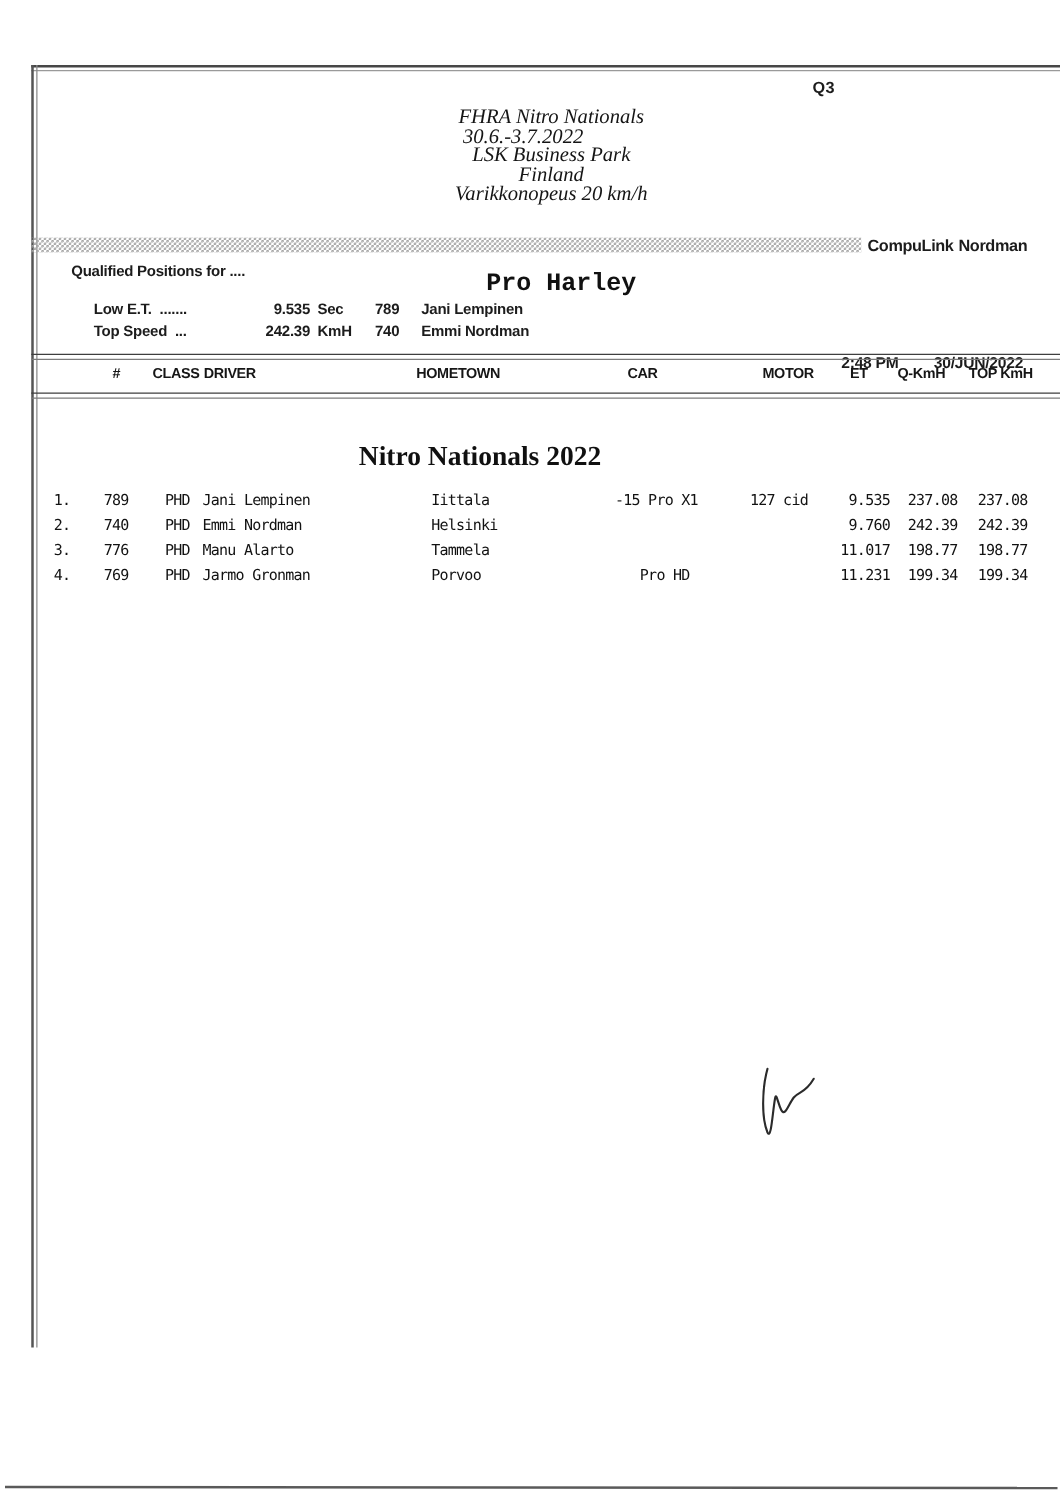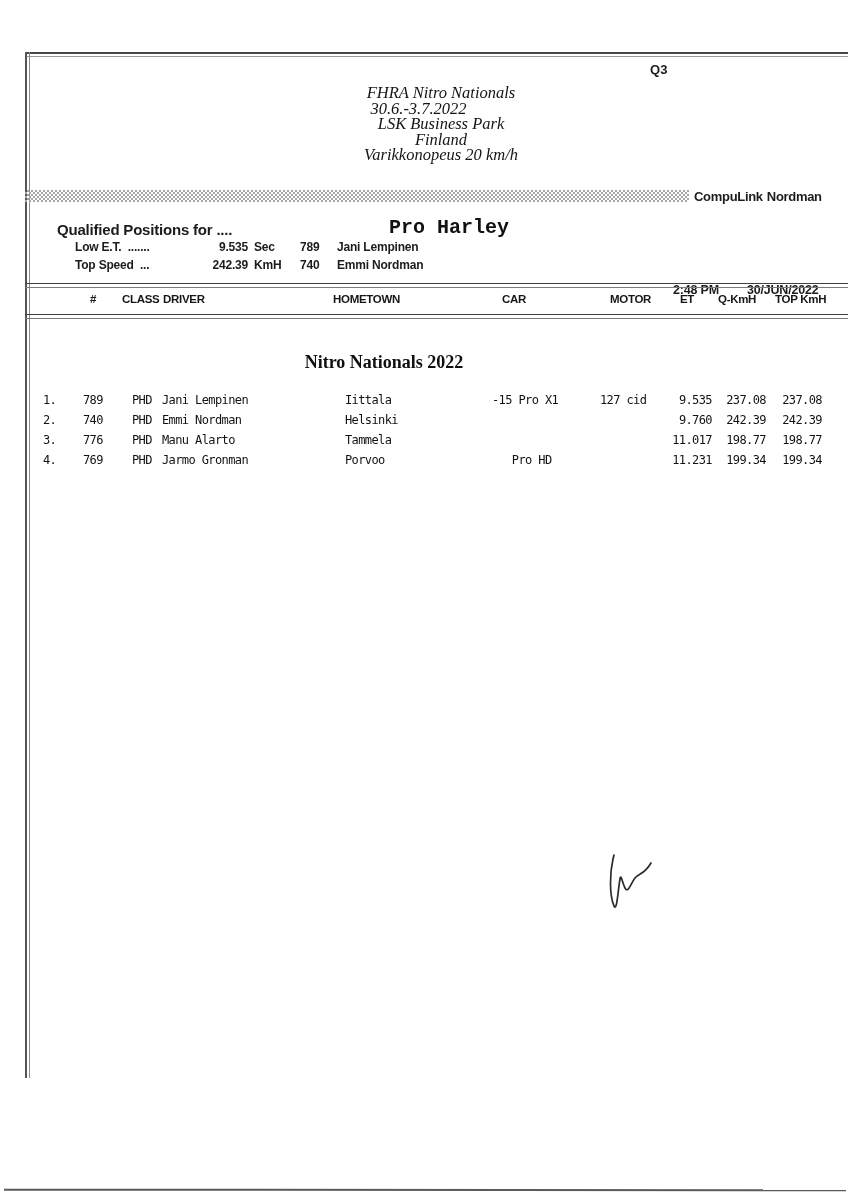--- a/index.html
+++ b/index.html
@@ -24,21 +24,21 @@
     font-family:"Liberation Serif",serif;font-style:italic;font-size:16.5px;line-height:15.5px;color:#151515;}
   .ev-dates{text-indent:-45px;}
   .dither{position:absolute;left:25px;top:190px;width:664px;height:12px;
     background-image:
       linear-gradient(45deg,#a6a6a6 25%,transparent 25%,transparent 75%,#a6a6a6 75%),
       linear-gradient(45deg,#a6a6a6 25%,transparent 25%,transparent 75%,#a6a6a6 75%);
     background-size:4px 4px;background-position:0 0,2px 2px;}
   .compulink{position:absolute;left:690px;top:189px;width:125px;text-align:right;
     font-size:13px;font-weight:700;letter-spacing:-0.3px;}
   .compulink span{margin-left:4px;}
-  .qualified{position:absolute;left:57px;top:221px;font-size:15px;font-weight:600;letter-spacing:-0.2px;text-align:right;}
+  .qualified{position:absolute;left:57px;top:210px;font-size:12px;font-weight:600;letter-spacing:-0.2px;text-align:right;}
   .category{position:absolute;left:249px;top:216px;width:400px;text-align:center;
     font-family:Liberation Mono, monospace;font-weight:700;font-size:20px;color:#111;}
   .statline{position:absolute;left:0;width:848px;height:15px;font-size:12px;font-weight:600;letter-spacing:-0.2px;}
   .statline.low{top:240px;padding-left:20px;}
   .statline.speed{top:258px;}
   .statline span{position:absolute;top:0;white-space:pre;}
   .sl-label{left:75px;}
   .sl-value{left:170px;width:78px;text-align:right;}
   .sl-unit{left:254px;}
   .sl-number{left:300px;}
@@ -48,21 +48,21 @@
   .ts-time{left:0;}
   .ts-date{left:74px;}
   
   .colheads{position:absolute;left:0;top:293px;width:848px;height:16px;
     font-size:11.5px;font-weight:700;letter-spacing:-0.3px;color:#161616;}
   .colheads span{position:absolute;top:0;white-space:nowrap;}
   .ch-pos{left:90px;}.ch-class{left:122px;}.ch-driver{left:163px;}.ch-hometown{left:333px;}
   .ch-car{left:502px;}.ch-motor{left:610px;}.ch-et{left:680px;}.ch-qkmh{left:718px;}.ch-topkmh{left:775px;}
   
   .round-title{position:absolute;left:0;top:352px;width:768px;text-align:center;
-    font-family:"Liberation Serif",serif;font-weight:700;font-size:18px;color:#101010;}
+    font-family:"Liberation Serif",serif;font-weight:700;font-size:22px;color:#101010;}
   .rows{position:absolute;left:0;top:390px;width:848px;
     font-family:"DejaVu Sans Mono","Liberation Mono",monospace;font-size:12px;letter-spacing:-0.6px;color:#121212;}
   .result-row{position:relative;height:20px;}
   .cell{position:absolute;top:0;line-height:20px;white-space:pre;}
   .cell-pos{left:43px;}.cell-num{left:83px;}.cell-class{left:132px;}.cell-driver{left:162px;}
   .cell-hometown{left:345px;}.cell-car{left:492px;}.cell-motor{left:600px;}
   .cell-et{left:648px;width:64px;text-align:right;}
   .cell-qkmh{left:712px;width:54px;text-align:right;}
   .cell-topkmh{left:768px;width:54px;text-align:right;}
   

